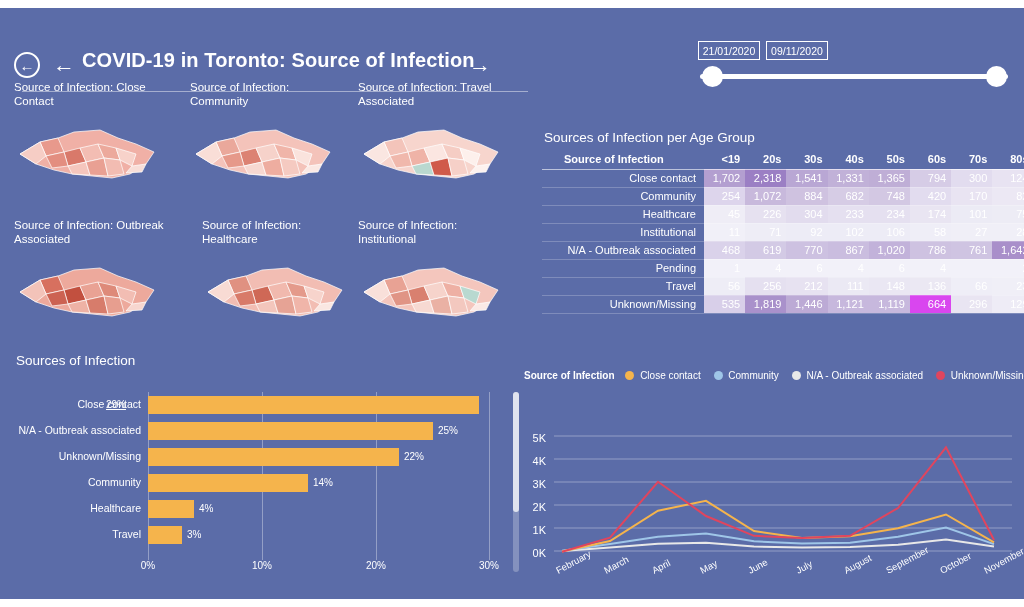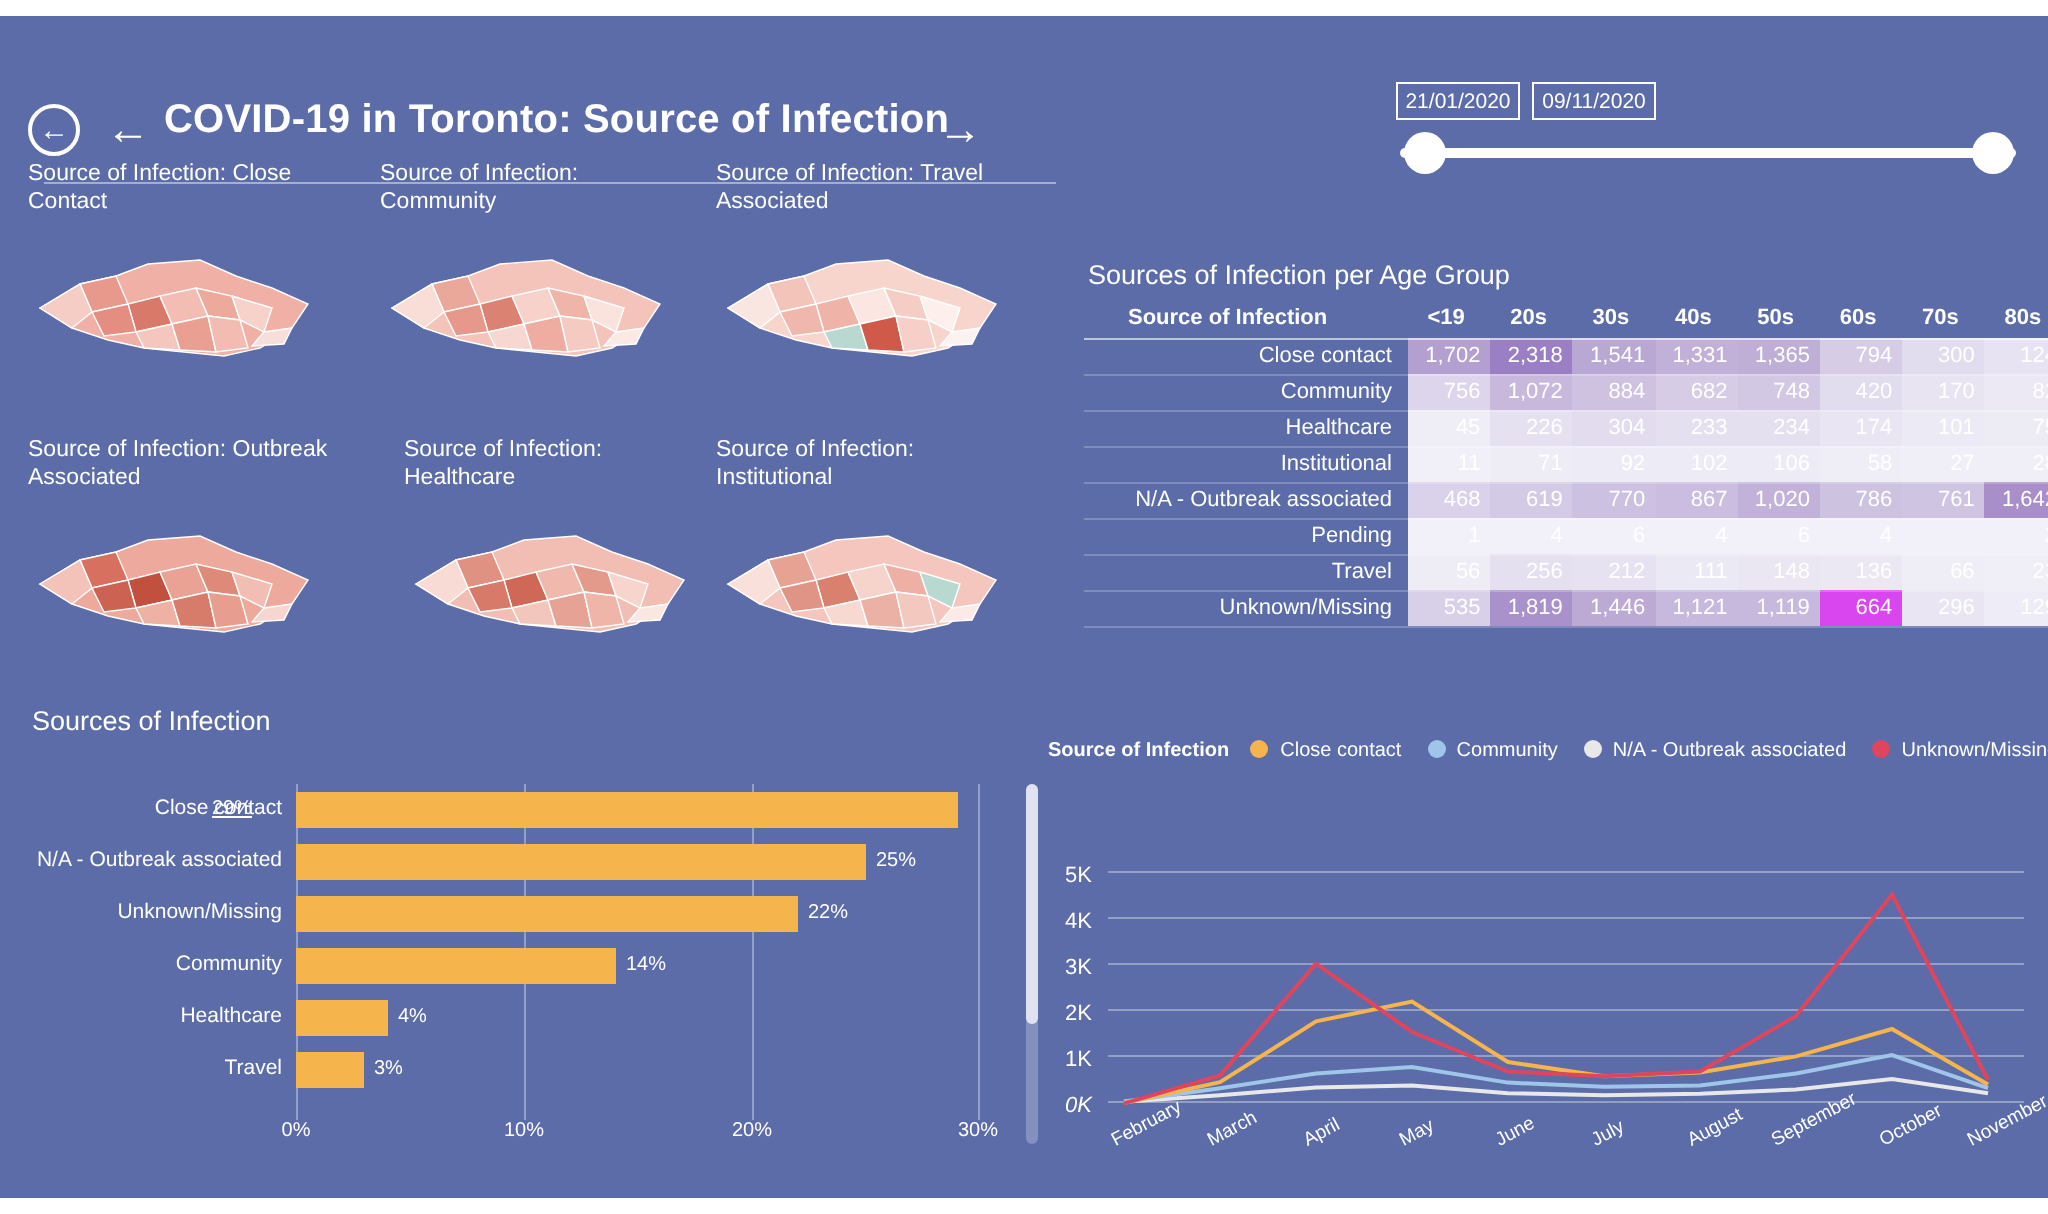--- a/index.html
+++ b/index.html
@@ -255,21 +255,20 @@
     color: #ffffff;
     text-align: right;
     padding: 2px 5px 2px 2px;
     height: 18px;
     box-sizing: border-box;
   }
   table.mx thead th {
     font-weight: bold;
     border-bottom: 1px solid rgba(255,255,255,0.6);
     padding-bottom: 3px;
-    text-align: center;
   }
   table.mx thead th.first {
     text-align: left;
     padding-left: 22px;
   }
   table.mx tbody td.rowhdr {
     text-align: right;
     white-space: nowrap;
     padding-right: 8px;
   }
@@ -574,21 +573,21 @@
           <td style="background:#b9a7d4">1,541</td>
           <td style="background:#c1b1d8">1,331</td>
           <td style="background:#bfaed6">1,365</td>
           <td style="background:#d6cce6">794</td>
           <td style="background:#e2dcef">300</td>
           <td style="background:#e8e3f2">124</td>
           <td style="background:#ece9f4">44</td>
         </tr>
         <tr>
           <td class="rowhdr">Community</td>
-          <td style="background:#ddd5ec">756</td>
+          <td style="background:#ddd5ec">254</td>
           <td style="background:#c8b9dc">1,072</td>
           <td style="background:#cfc2e0">884</td>
           <td style="background:#d6cce5">682</td>
           <td style="background:#d3c8e3">748</td>
           <td style="background:#e2dcef">420</td>
           <td style="background:#e9e4f2">170</td>
           <td style="background:#ece8f4">82</td>
           <td style="background:#efedf6">17</td>
         </tr>
         <tr>
@@ -687,21 +686,21 @@
         <span class="dot" style="background:#e0455e"></span>
         <span>Unknown/Missing</span>
       </span>
     </div>
 
     <span class="ytick" style="left:0px;   top:62px;">5K</span>
     <span class="ytick" style="left:0px;   top:85px;">4K</span>
     <span class="ytick" style="left:0px;   top:108px;">3K</span>
     <span class="ytick" style="left:0px;   top:131px;">2K</span>
     <span class="ytick" style="left:0px;   top:154px;">1K</span>
-    <span class="ytick" style="left:0px;   top:177px;font-style:italic;">0K</span>
+    <span class="ytick" style="left:0px;   top:177px;">0K</span>
 
     <svg class="line-svg" width="492" height="150" viewBox="0 0 492 150">
 
       <g stroke="rgba(255,255,255,0.35)" stroke-width="1">
         <line x1="30" y1="22" x2="488" y2="22"></line>
         <line x1="30" y1="45" x2="488" y2="45"></line>
         <line x1="30" y1="68" x2="488" y2="68"></line>
         <line x1="30" y1="91" x2="488" y2="91"></line>
         <line x1="30" y1="114" x2="488" y2="114"></line>
         <line x1="30" y1="137" x2="488" y2="137"></line>

